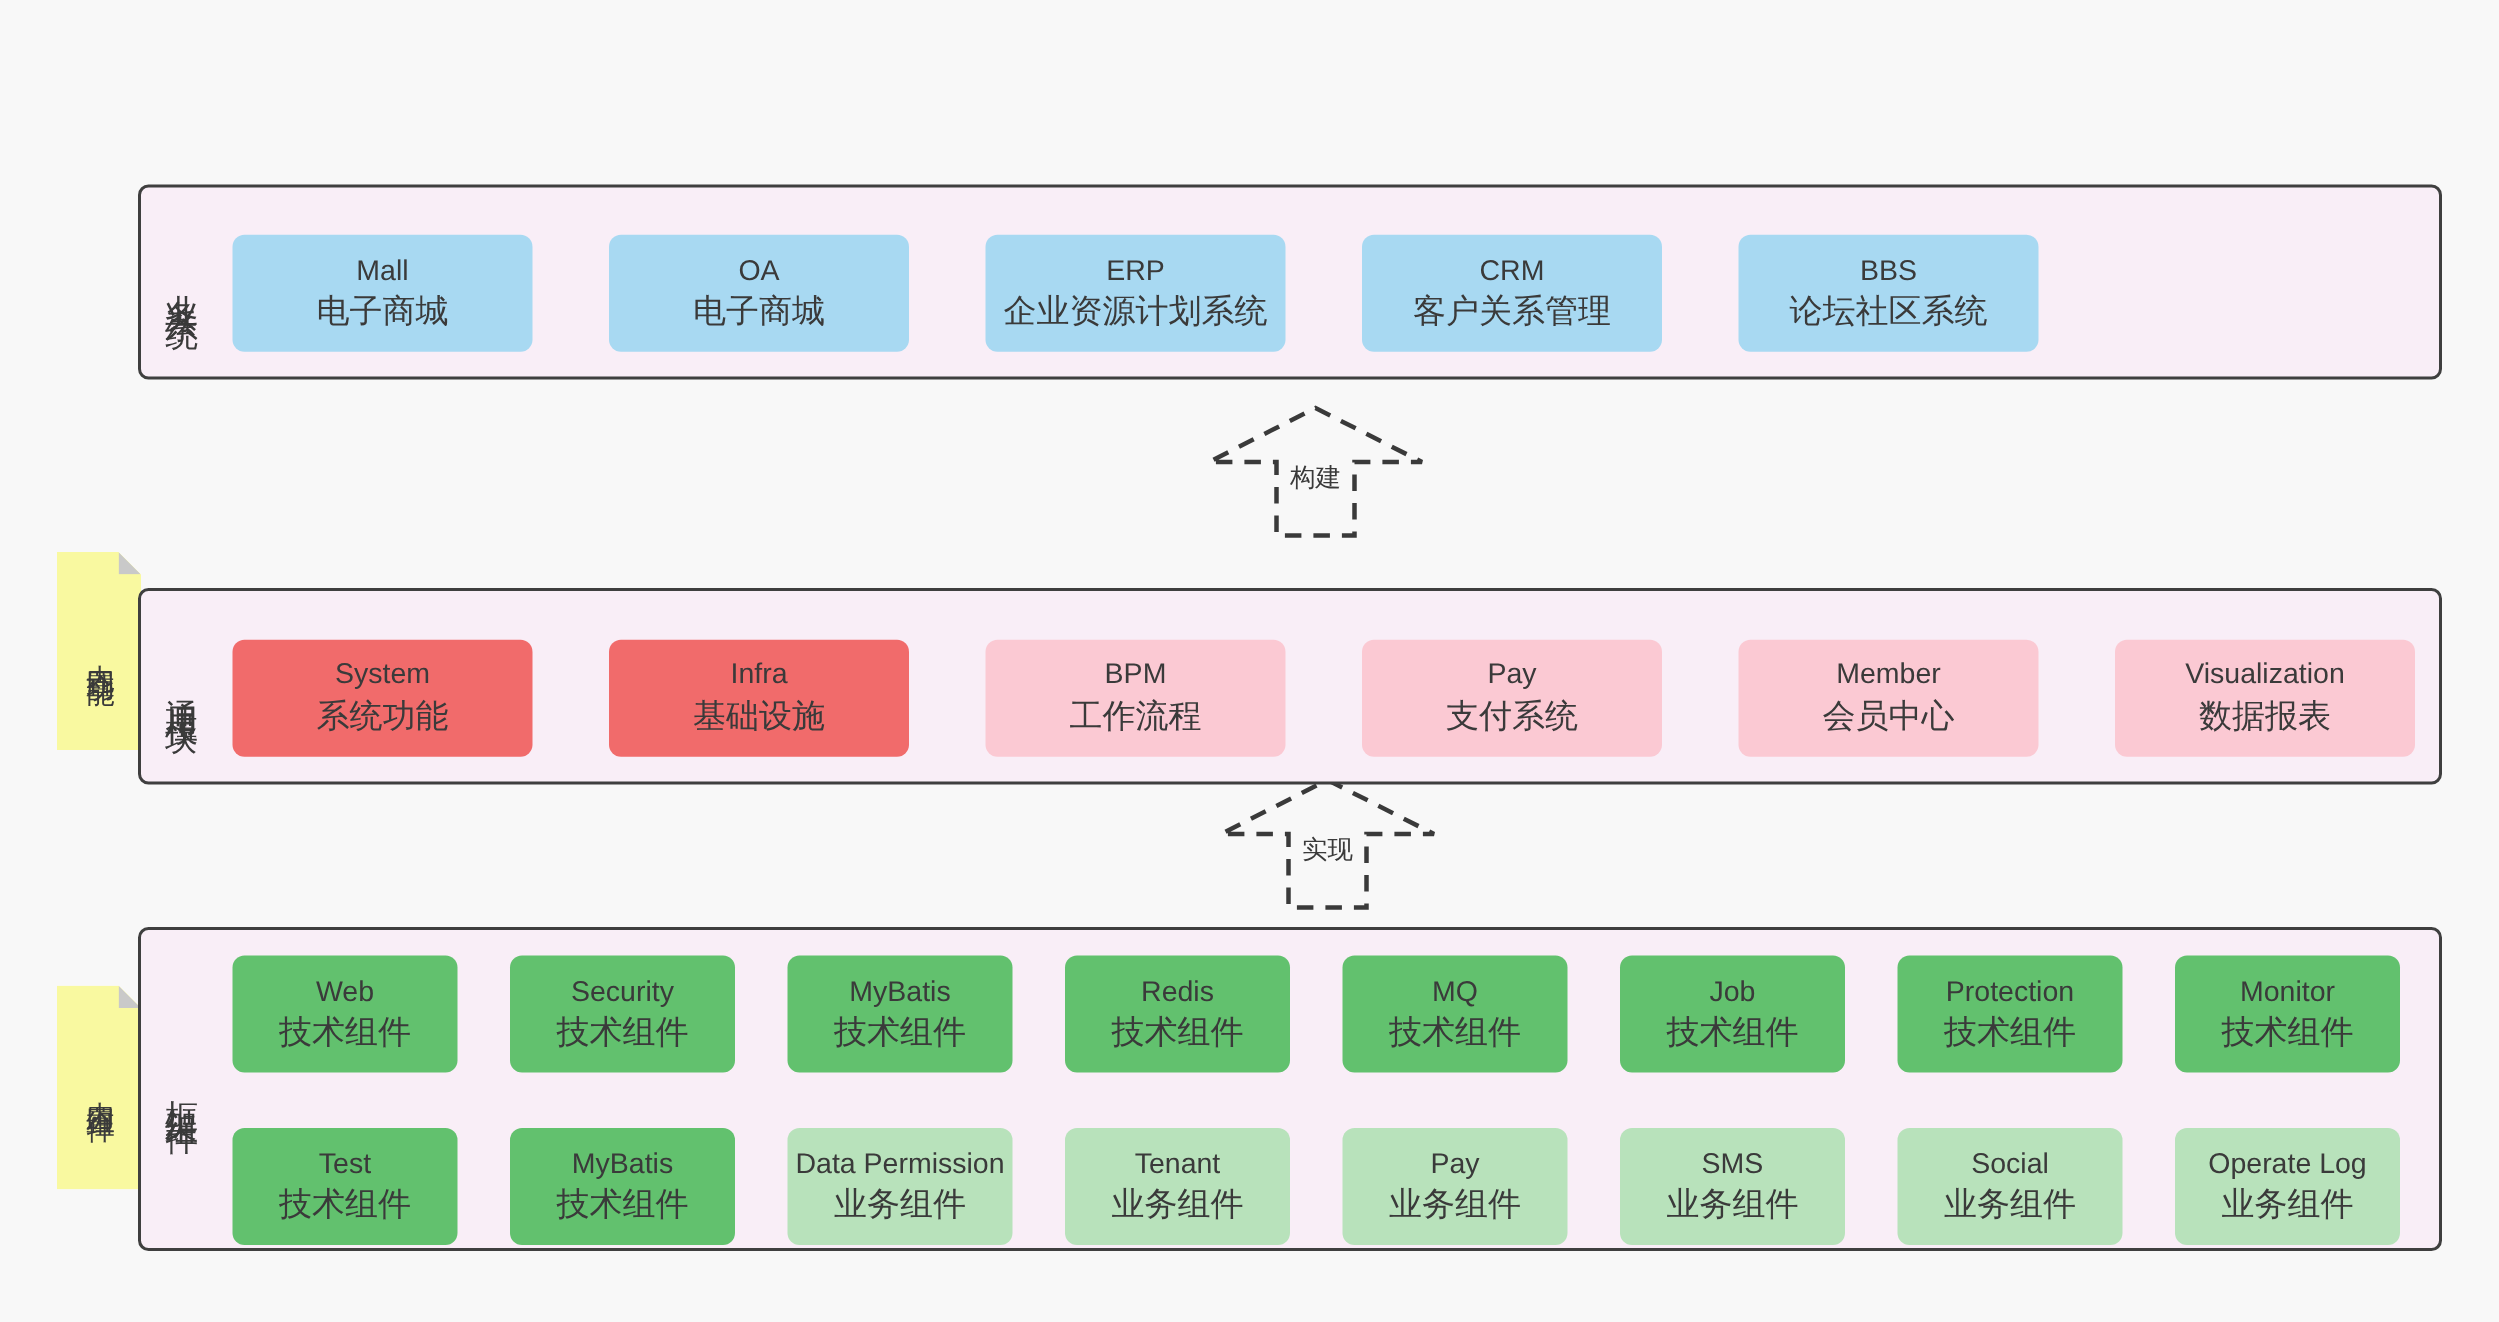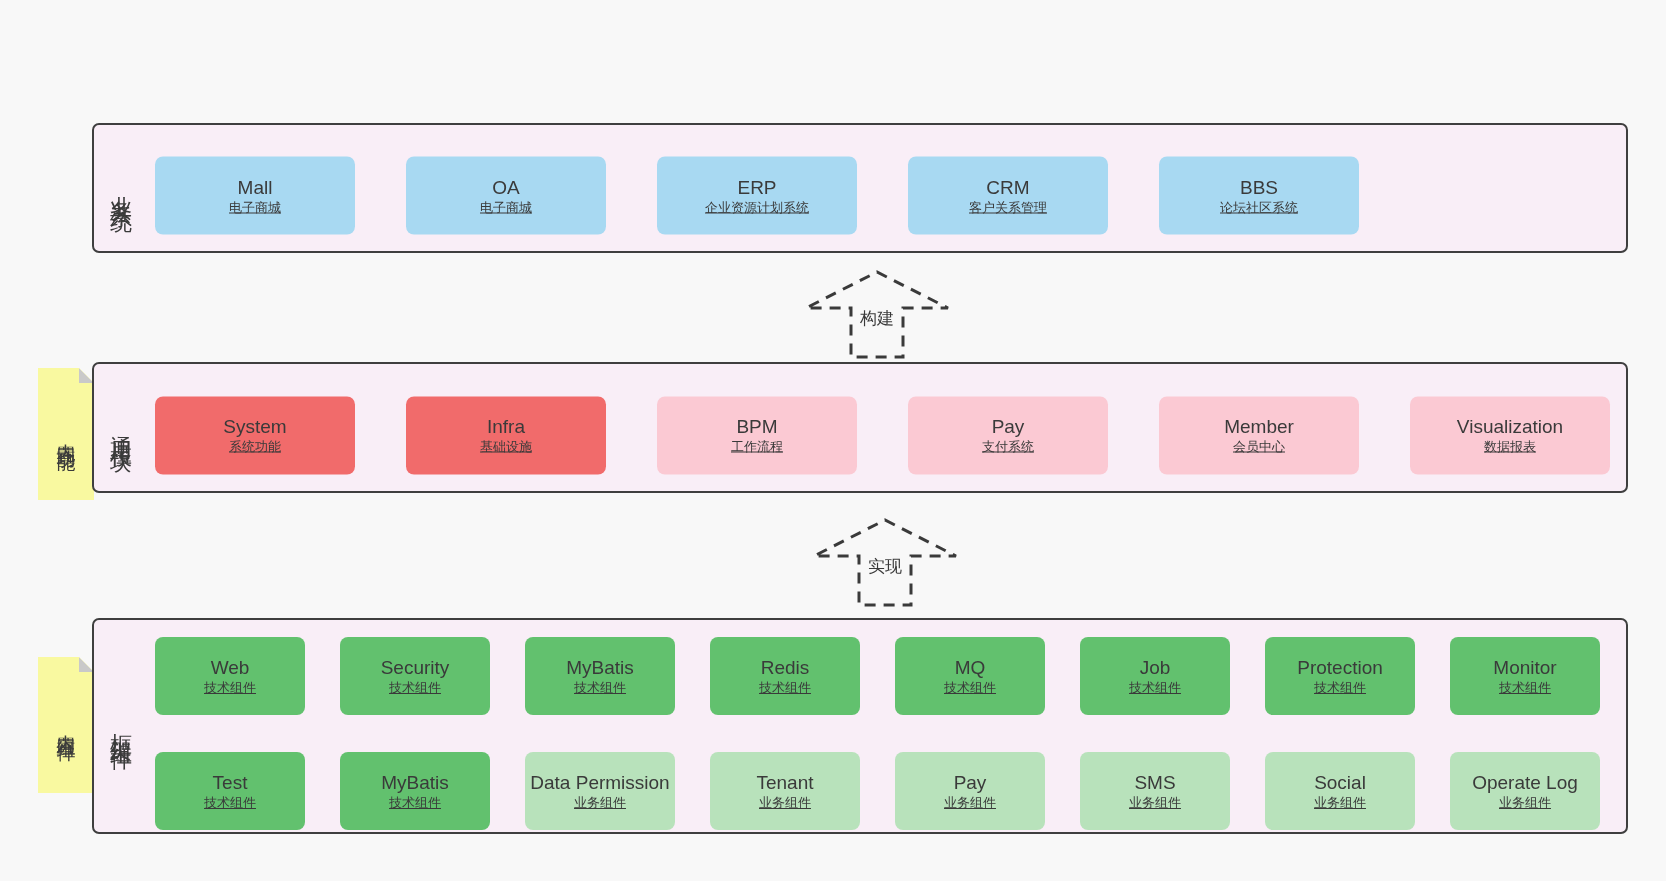--- a/index.html
+++ b/index.html
@@ -17,21 +17,21 @@
     position: absolute;
     left: 92px;
     width: 1536px;
     box-sizing: border-box;
     background: var(--layer-bg, #f9eef7);
     border: 2px solid #3f3f3f;
     border-radius: 7px;
     z-index: 1;
   }
   #layer-1 { top: 123px; height: 130px; }
-  #layer-2 { top: 362px; height: 131px; }
+  #layer-2 { top: 392px; height: 131px; }
   #layer-3 { top: 618px; height: 216px; }
 
   .side-label {
     position: absolute;
     left: 12px; top: 50%;
     transform: translateY(-50%);
     writing-mode: vertical-rl;
     text-orientation: upright;
     font-size: 22px;
     letter-spacing: 5px;
@@ -60,21 +60,21 @@
     justify-content: center;
     align-items: center;
     text-align: center;
     line-height: 1.28;
     padding: 2px 4px;
     margin-top: 15px;
   }
   .w200 { width: 200px; }
   .w150 { width: 150px; }
   .box-name { font-size: 19px; }
-  .box-sub  { font-size: 13px; text-decoration: underline; }
+  .box-sub  { font-size: 22px; }
 
   .blue        { background: var(--blue, #a8d9f2); }
   .red         { background: var(--red, #f16b6b); }
   .pink        { background: var(--pink, #fbc9d3); }
   .green-dark  { background: var(--green-dark, #62c16e); }
   .green-light { background: var(--green-light, #b8e2bb); }
 
   
   .note {
     position: absolute;

